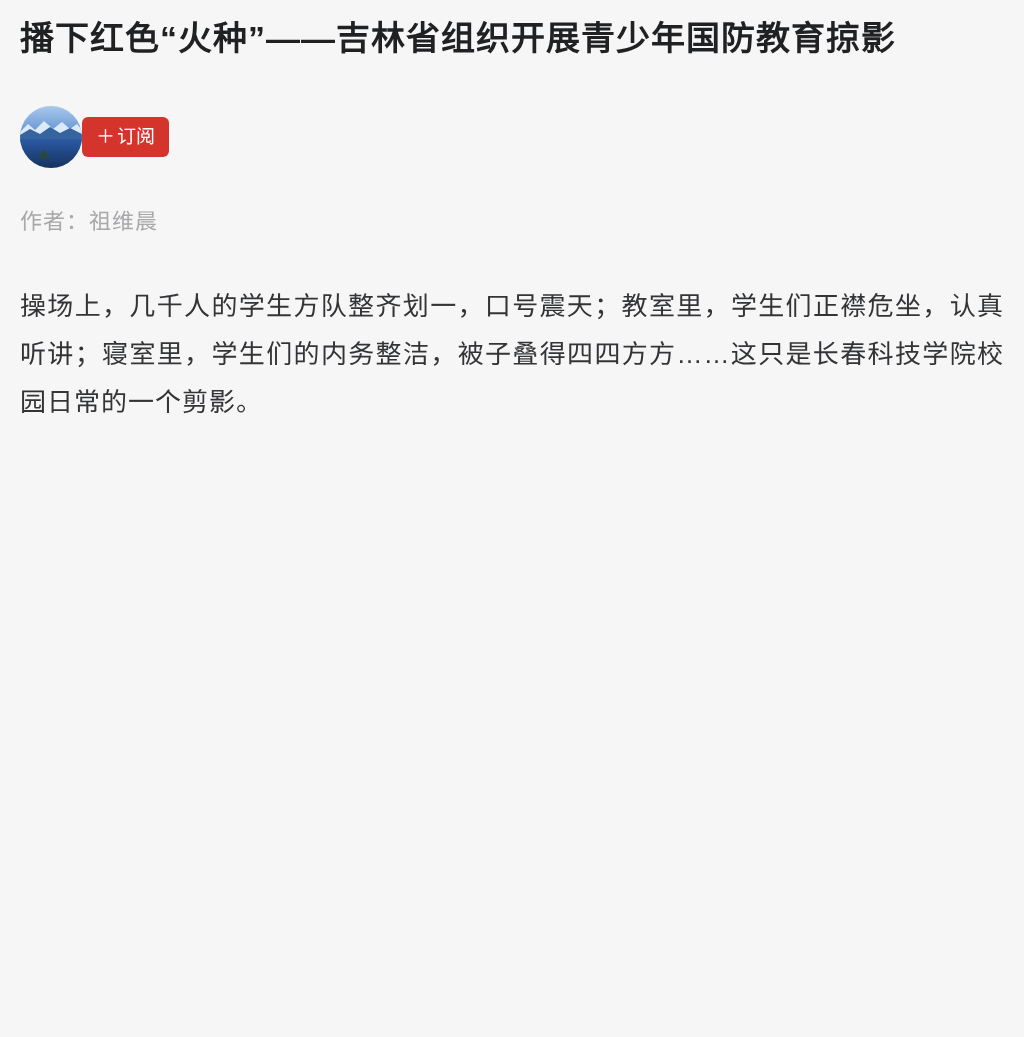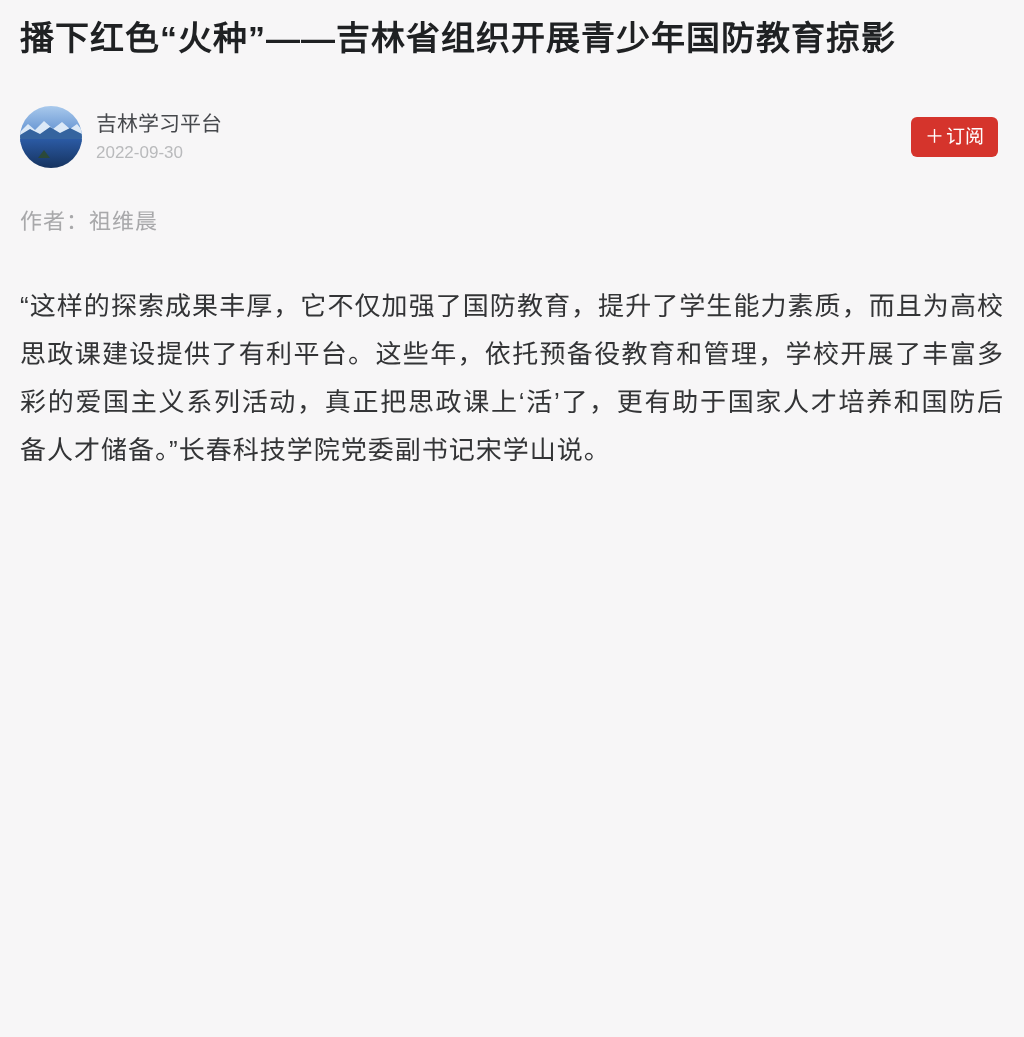--- a/index.html
+++ b/index.html
@@ -121,31 +121,27 @@
           </defs>
           <rect x="0" y="0" width="62" height="30" fill="url(#sky)"></rect>
           <path d="M0 26 L8 18 L15 24 L24 15 L33 23 L42 16 L50 23 L57 18 L62 24 L62 34 L0 34 Z" fill="#dce9f7"></path>
           <path d="M0 29 L10 23 L20 28 L30 21 L40 27 L50 22 L62 28 L62 36 L0 36 Z" fill="#35649f"></path>
           <rect x="0" y="33" width="62" height="29" fill="url(#water)"></rect>
           <path d="M18 52 L24 44 L30 52 Z" fill="#2e4a2e" opacity="0.85"></path>
         </svg>
       </span>
     </div>
 
-    <div class="pub-info">
-      <div class="pub-name">吉林学习平台</div>
-      <div class="pub-date">2022-09-30</div>
-    </div>
 
     <button class="subscribe-btn" style="background: rgb(213, 52, 44);">
       <span>＋</span>
       <span>订阅</span>
     </button>
 
   </div>
 
   <div class="author-line">作者：祖维晨</div>
 
   <div class="article-body">
-    <p>“这样的探索成果丰厚，它不仅加强了国防教育，提升了学生能力素质，而且为高校思政课建设提供了有利平台。这些年，依托预备役教育和管理，学校开展了丰富多彩的爱国主义系列活动，真正把思政课上‘活’了，更有助于国家人才培养和国防后备人才储备。”长春科技学院党委副书记宋学山说。</p>
+    <p>操场上，几千人的学生方队整齐划一，口号震天；教室里，学生们正襟危坐，认真听讲；寝室里，学生们的内务整洁，被子叠得四四方方……这只是长春科技学院校园日常的一个剪影。</p>
   </div>
 
 </div>
 
 </body></html>

